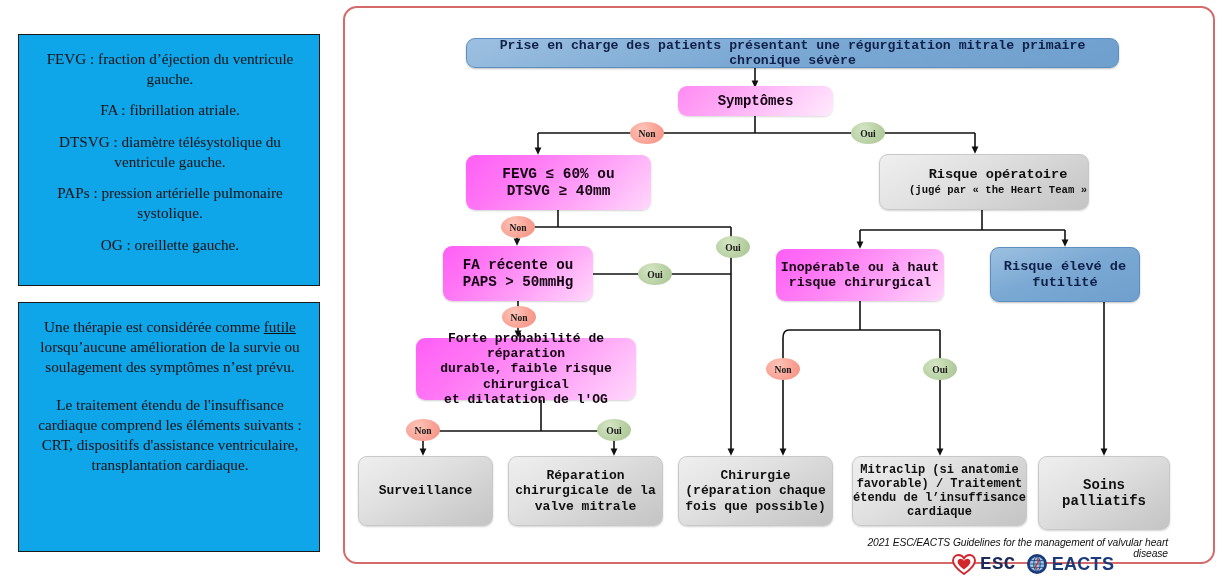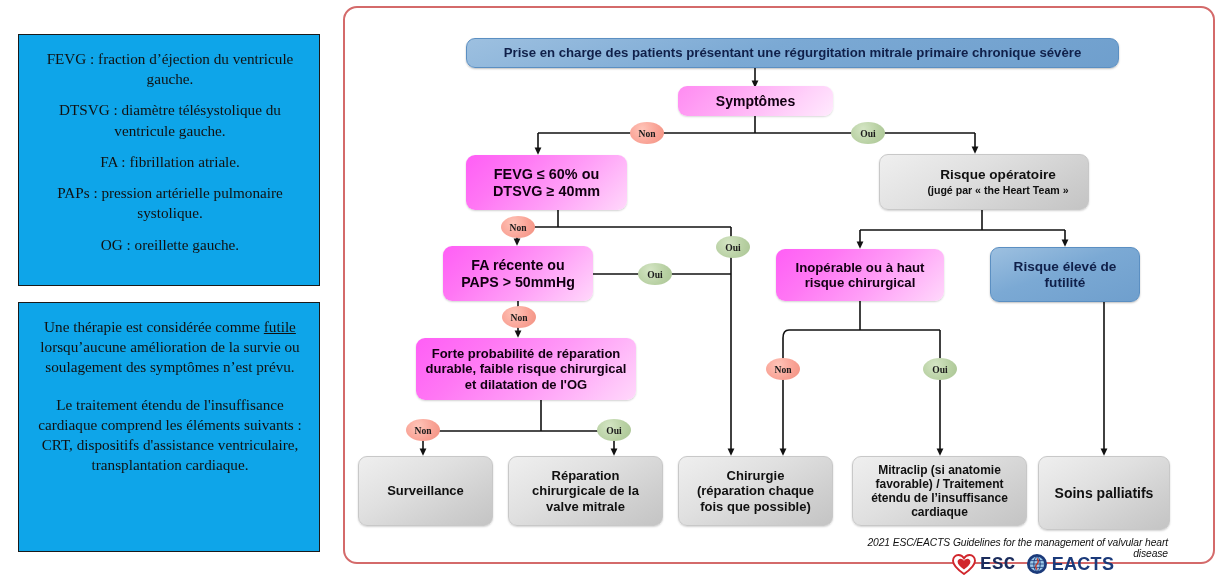--- a/index.html
+++ b/index.html
@@ -37,21 +37,21 @@
     border:2px solid #d46a6a;border-radius:14px;box-sizing:border-box;
     background:#fff;
   }
 
   
   .node{
     position:absolute;box-sizing:border-box;
     display:flex;align-items:center;justify-content:center;
     text-align:center;
     font-weight:bold;
-    font-family:Liberation Sans, sans-serif;
+    font-family:Liberation Mono, monospace;
     border-radius:9px;
     z-index:5;
     line-height:1.17;
   }
   .node span{display:block;}
 
   .n-blue{
     background:linear-gradient(160deg,#9dc0e0 0%,#7ba9d4 45%,#6f9fcd 100%);
     border:1px solid #5b8fc2;
     color:#10204a;
@@ -71,21 +71,21 @@
   .n-gray{
     background:linear-gradient(150deg,#efefef 0%,#e0e0e0 40%,#cfcfcf 75%,#c4c4c4 100%);
     border:1px solid #c8c8c8;
     color:#101010;
     box-shadow:0 1px 2px rgba(0,0,0,.18);
   }
 
   
   #node-title      {left:466px;top:38px; width:653px;height:30px;font-size:13.2px;}
   #node-symptomes  {left:678px;top:86px; width:155px;height:30px;font-size:14px;}
-  #node-fevg       {left:466px;top:155px;width:161px;height:55px;font-size:14.4px;}
+  #node-fevg       {left:466px;top:155px;width:185px;height:55px;font-size:14.4px;}
   #node-risque-op  {left:879px;top:154px;width:210px;height:56px;font-size:13.6px;padding-left:28px;}
   #node-fa         {left:443px;top:246px;width:150px;height:55px;font-size:14.2px;}
   #node-inoperable {left:776px;top:249px;width:168px;height:52px;font-size:13.2px;}
   #node-futilite   {left:990px;top:247px;width:150px;height:55px;font-size:13.6px;}
   #node-forte      {left:416px;top:338px;width:220px;height:62px;font-size:13px;}
 
   #node-surveillance{left:358px;top:456px;width:135px;height:70px;font-size:13px;text-align:right;}
   #node-reparation  {left:508px;top:456px;width:155px;height:70px;font-size:13px;}
   #node-chirurgie   {left:678px;top:456px;width:155px;height:70px;font-size:13px;}
   #node-mitraclip   {left:852px;top:456px;width:175px;height:70px;font-size:12px;}
@@ -132,22 +132,22 @@
   .logo-text-esc{font-family:Liberation Mono, monospace;
     font-weight:bold;font-size:19px;color:#1b2c5c;letter-spacing:.5px;}
   .logo-text-eacts{font-family:"Liberation Sans","DejaVu Sans",sans-serif;
     font-weight:bold;font-size:18px;color:#1b3a7a;letter-spacing:.3px;}
 </style>
 </head>
 <body>
 
 <div class="legend-box" id="legend-abbr">
   <p>FEVG : fraction d’éjection du ventricule gauche.</p>
+  <p>FA : fibrillation atriale.</p>
   <p>DTSVG : diamètre télésystolique du ventricule gauche.</p>
-  <p>FA : fibrillation atriale.</p>
   <p>PAPs : pression artérielle pulmonaire systolique.</p>
   <p>OG : oreillette gauche.</p>
 </div>
 
 <div class="legend-box" id="legend-notes">
   <p><span>Une thérapie est considérée comme </span><span class="u">futile</span><span> lorsqu’aucune amélioration de la survie ou soulagement des symptômes n’est prévu.</span></p>
   <p>Le traitement étendu de l'insuffisance cardiaque comprend les éléments suivants : CRT, dispositifs d'assistance ventriculaire, transplantation cardiaque.</p>
 </div>
 
 <div id="flow-frame"></div>

